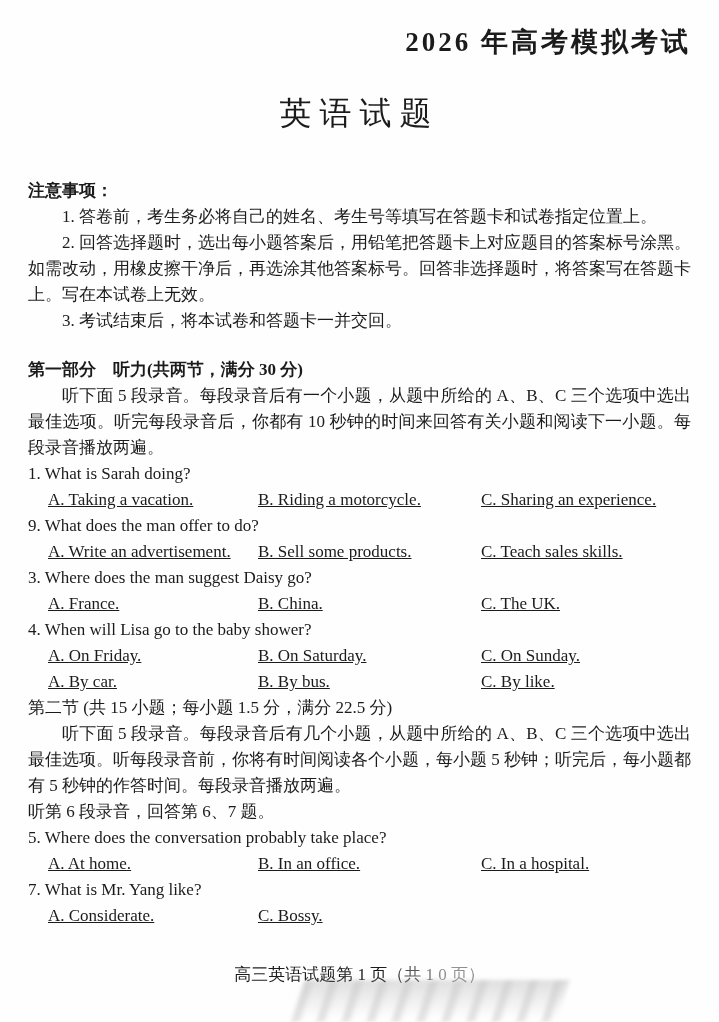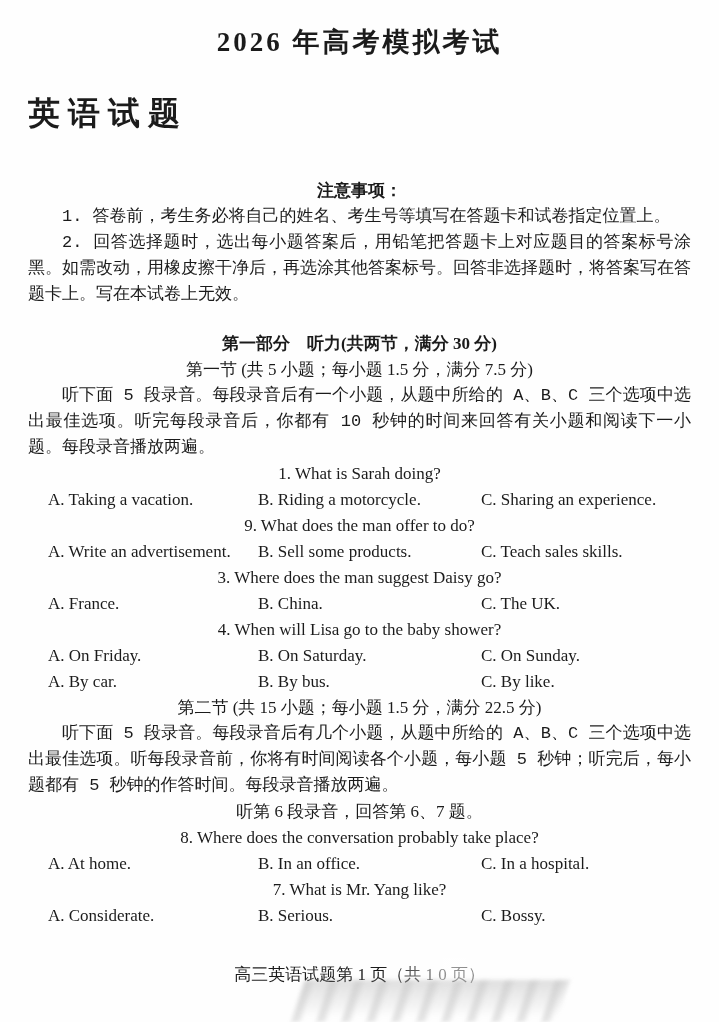--- a/index.html
+++ b/index.html
@@ -10,41 +10,42 @@
     height: 1022px;
     margin: 0 auto;
     background: #fefefe;
     font-family: "Liberation Serif", "DejaVu Serif", serif;
     color: #1b1b1b;
     overflow: hidden;
   }
   .content { padding: 0 28px; }
   .title1 {
     margin: 24px 0 0 0;
-    text-align: center;
+    text-align: right;
     font-size: 27px;
     font-weight: 700;
     letter-spacing: 3px;
   }
   .title2 {
     margin: 32px 0 0 0;
+    text-align: center;
     font-size: 32px;
-    font-weight: 700;
+    font-weight: 400;
     letter-spacing: 8px;
   }
   .notice { margin-top: 42px; }
   .body-text { font-size: 17px; line-height: 26px; }
-  p { margin: 0; text-align: center; }
+  p { margin: 0; }
   .bold { font-weight: 700; }
-  .jt { text-align: justify; font-family: Liberation Mono, monospace; }
+  .jt { text-align: justify; }
   .ind { text-indent: 2em; }
   .part-heading { margin-top: 23px; font-weight: 700; }
   .question-block { }
   .q-text { }
-  .options { display: flex; padding-left: 20px; }
+  .options { display: flex; padding-left: 20px; text-decoration: underline; }
   .opt-a { width: 210px; }
   .opt-b { width: 223px; }
   .opt-c { flex: 1; }
   .footer {
     position: absolute;
     left: 0; right: 0;
     top: 962px;
     text-align: center;
     font-size: 17px;
     line-height: 26px;
@@ -75,27 +76,27 @@
 
 <div class="page">
   <div class="content">
     <h1 class="title1">2026 年高考模拟考试</h1>
     <h2 class="title2">英语试题</h2>
 
     <div class="notice body-text">
       <p class="bold">注意事项：</p>
       <p class="jt ind">1. 答卷前，考生务必将自己的姓名、考生号等填写在答题卡和试卷指定位置上。</p>
       <p class="jt ind">2. 回答选择题时，选出每小题答案后，用铅笔把答题卡上对应题目的答案标号涂黑。如需改动，用橡皮擦干净后，再选涂其他答案标号。回答非选择题时，将答案写在答题卡上。写在本试卷上无效。</p>
+      <p class="jt ind">3. 考试结束后，将本试卷和答题卡一并交回。</p>
     </div>
 
     <div class="body-text">
       <p class="part-heading">第一部分　听力(共两节，满分 30 分)</p>
 
       <div>
-        <p>第一节 (共 5 小题；每小题 1.5 分，满分 7.5 分)</p>
         <p class="jt ind">听下面 5 段录音。每段录音后有一个小题，从题中所给的 A、B、C 三个选项中选出最佳选项。听完每段录音后，你都有 10 秒钟的时间来回答有关小题和阅读下一小题。每段录音播放两遍。</p>
 
         <div class="question-block">
           <p class="q-text">1. What is Sarah doing?</p>
           <div class="options">
             <div class="opt-a">A. Taking a vacation.</div>
             <div class="opt-b">B. Riding a motorcycle.</div>
             <div class="opt-c">C. Sharing an experience.</div>
           </div>
         </div>
@@ -135,33 +136,32 @@
           </div>
         </div>
       </div>
 
       <div>
         <p>第二节 (共 15 小题；每小题 1.5 分，满分 22.5 分)</p>
         <p class="jt ind">听下面 5 段录音。每段录音后有几个小题，从题中所给的 A、B、C 三个选项中选出最佳选项。听每段录音前，你将有时间阅读各个小题，每小题 5 秒钟；听完后，每小题都有 5 秒钟的作答时间。每段录音播放两遍。</p>
         <p>听第 6 段录音，回答第 6、7 题。</p>
 
         <div class="question-block">
-          <p class="q-text">8. Where does the conversation probably take place?</p>
+          <p class="q-text">5. Where does the conversation probably take place?</p>
           <div class="options">
             <div class="opt-a">A. At home.</div>
             <div class="opt-b">B. In an office.</div>
             <div class="opt-c">C. In a hospital.</div>
           </div>
         </div>
 
         <div class="question-block">
           <p class="q-text">7. What is Mr. Yang like?</p>
           <div class="options">
             <div class="opt-a">A. Considerate.</div>
-            <div class="opt-b">B. Serious.</div>
             <div class="opt-c">C. Bossy.</div>
           </div>
         </div>
       </div>
     </div>
   </div>
 
   <div class="footer">高三英语试题第 1 页（共 1 0 页）</div>
   <div class="footer-fade"></div>
   <div class="scan-smudge"></div>

